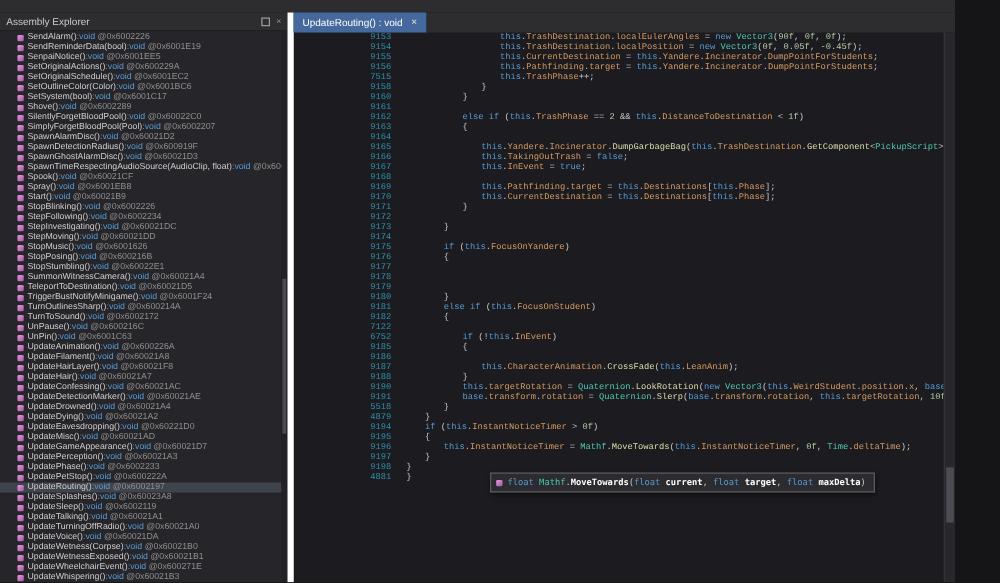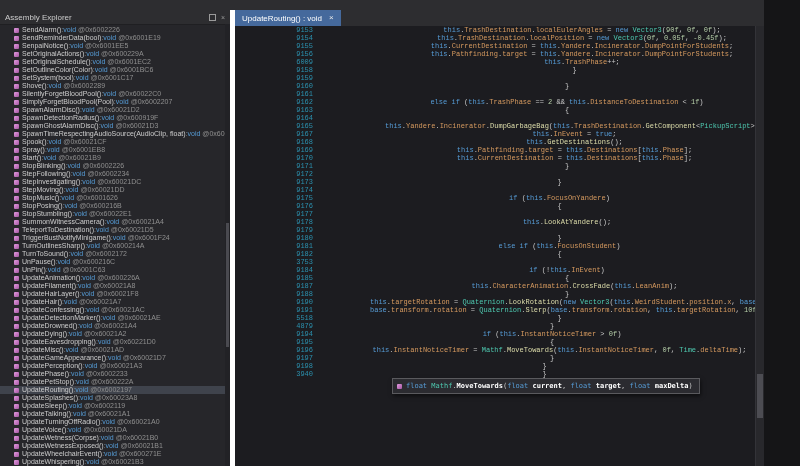--- a/index.html
+++ b/index.html
@@ -32,21 +32,21 @@
   .editor-col{flex:1;display:flex;flex-direction:column;background:var(--editor-bg,#1c1c20);
               border-left:5px solid #ffffff;position:relative;min-width:0;}
   .tab-row{height:16px;flex:none;background:var(--chrome-bg,#2d2d30);display:flex;align-items:stretch;}
   .tab{background:var(--tab-bg,#45699c);color:#ffffff;font-size:8px;display:flex;align-items:center;
        padding:0 7px;gap:7px;white-space:nowrap;}
   .tab-close{color:#e8e8e8;font-size:8px;line-height:8px;cursor:default;}
   .editor{flex:1;position:relative;overflow:hidden;}
   .code-line{display:flex;height:8px;line-height:8px;font-family:Liberation Mono, monospace;
              font-size:7px;white-space:pre;}
   .gutter{width:78px;flex:none;text-align:right;padding-right:12px;color:var(--line-number,#2b91af);}
-  .code-text{flex:1;overflow:hidden;text-align:center;}
+  .code-text{flex:1;overflow:hidden;}
   .tk-k{color:var(--keyword,#569cd6);}
   .tk-t{color:var(--type,#4ec9b0);}
   .tk-m{color:var(--method,#dcdcaa);}
   .tk-f{color:var(--field,#d69a5f);}
   .tk-n{color:var(--number,#b5cea8);}
   .tk-d{color:var(--text,#c8c8c8);}
   .tk-b{color:#ffffff;font-weight:bold;}
 
   .tooltip{position:absolute;left:157px;top:352px;height:12px;display:flex;align-items:center;gap:3px;
            background:#2b2b30;border:1px solid #5a5a5e;padding:1px 6px 1px 4px;
@@ -469,60 +469,61 @@
           <span>UpdateRouting() : void</span>
           <span class="tab-close">×</span>
         </div>
       </div>
       <div class="editor">
         <div id="code">
             <div class="code-line"><span class="gutter">9153</span><span class="code-text" style="padding-left: 75px;"><span class="tk-k">this</span><span class="tk-d">.</span><span class="tk-f">TrashDestination</span><span class="tk-d">.</span><span class="tk-f">localEulerAngles</span><span class="tk-d"> = </span><span class="tk-k">new</span><span class="tk-d"> </span><span class="tk-t">Vector3</span><span class="tk-d">(</span><span class="tk-n">90f</span><span class="tk-d">, </span><span class="tk-n">0f</span><span class="tk-d">, </span><span class="tk-n">0f</span><span class="tk-d">);</span></span></div>
             <div class="code-line"><span class="gutter">9154</span><span class="code-text" style="padding-left: 75px;"><span class="tk-k">this</span><span class="tk-d">.</span><span class="tk-f">TrashDestination</span><span class="tk-d">.</span><span class="tk-f">localPosition</span><span class="tk-d"> = </span><span class="tk-k">new</span><span class="tk-d"> </span><span class="tk-t">Vector3</span><span class="tk-d">(</span><span class="tk-n">0f</span><span class="tk-d">, </span><span class="tk-n">0.05f</span><span class="tk-d">, </span><span class="tk-n">-0.45f</span><span class="tk-d">);</span></span></div>
             <div class="code-line"><span class="gutter">9155</span><span class="code-text" style="padding-left: 75px;"><span class="tk-k">this</span><span class="tk-d">.</span><span class="tk-f">CurrentDestination</span><span class="tk-d"> = </span><span class="tk-k">this</span><span class="tk-d">.</span><span class="tk-f">Yandere</span><span class="tk-d">.</span><span class="tk-f">Incinerator</span><span class="tk-d">.</span><span class="tk-f">DumpPointForStudents</span><span class="tk-d">;</span></span></div>
             <div class="code-line"><span class="gutter">9156</span><span class="code-text" style="padding-left: 75px;"><span class="tk-k">this</span><span class="tk-d">.</span><span class="tk-f">Pathfinding</span><span class="tk-d">.</span><span class="tk-f">target</span><span class="tk-d"> = </span><span class="tk-k">this</span><span class="tk-d">.</span><span class="tk-f">Yandere</span><span class="tk-d">.</span><span class="tk-f">Incinerator</span><span class="tk-d">.</span><span class="tk-f">DumpPointForStudents</span><span class="tk-d">;</span></span></div>
-            <div class="code-line"><span class="gutter">6009</span><span class="code-text" style="padding-left: 75px;"><span class="tk-k">this</span><span class="tk-d">.</span><span class="tk-f">TrashPhase</span><span class="tk-d">++;</span></span></div>
+            <div class="code-line"><span class="gutter">7515</span><span class="code-text" style="padding-left: 75px;"><span class="tk-k">this</span><span class="tk-d">.</span><span class="tk-f">TrashPhase</span><span class="tk-d">++;</span></span></div>
             <div class="code-line"><span class="gutter">9158</span><span class="code-text" style="padding-left: 60px;"><span class="tk-d">}</span></span></div>
-            <div class="code-line"><span class="gutter">9159</span><span class="code-text" style="padding-left: 0px;"></span></div>
             <div class="code-line"><span class="gutter">9160</span><span class="code-text" style="padding-left: 45px;"><span class="tk-d">}</span></span></div>
             <div class="code-line"><span class="gutter">9161</span><span class="code-text" style="padding-left: 0px;"></span></div>
             <div class="code-line"><span class="gutter">9162</span><span class="code-text" style="padding-left: 45px;"><span class="tk-k">else</span><span class="tk-d"> </span><span class="tk-k">if</span><span class="tk-d"> (</span><span class="tk-k">this</span><span class="tk-d">.</span><span class="tk-f">TrashPhase</span><span class="tk-d"> == </span><span class="tk-n">2</span><span class="tk-d"> &amp;&amp; </span><span class="tk-k">this</span><span class="tk-d">.</span><span class="tk-f">DistanceToDestination</span><span class="tk-d"> &lt; </span><span class="tk-n">1f</span><span class="tk-d">)</span></span></div>
             <div class="code-line"><span class="gutter">9163</span><span class="code-text" style="padding-left: 45px;"><span class="tk-d">{</span></span></div>
             <div class="code-line"><span class="gutter">9164</span><span class="code-text" style="padding-left: 0px;"></span></div>
             <div class="code-line"><span class="gutter">9165</span><span class="code-text" style="padding-left: 60px;"><span class="tk-k">this</span><span class="tk-d">.</span><span class="tk-f">Yandere</span><span class="tk-d">.</span><span class="tk-f">Incinerator</span><span class="tk-d">.</span><span class="tk-m">DumpGarbageBag</span><span class="tk-d">(</span><span class="tk-k">this</span><span class="tk-d">.</span><span class="tk-f">TrashDestination</span><span class="tk-d">.</span><span class="tk-m">GetComponent</span><span class="tk-d">&lt;</span><span class="tk-t">PickupScript</span><span class="tk-d">&gt;());</span></span></div>
+            <div class="code-line"><span class="gutter">9166</span><span class="code-text" style="padding-left: 60px;"><span class="tk-k">this</span><span class="tk-d">.</span><span class="tk-f">TakingOutTrash</span><span class="tk-d"> = </span><span class="tk-k">false</span><span class="tk-d">;</span></span></div>
             <div class="code-line"><span class="gutter">9167</span><span class="code-text" style="padding-left: 60px;"><span class="tk-k">this</span><span class="tk-d">.</span><span class="tk-f">InEvent</span><span class="tk-d"> = </span><span class="tk-k">true</span><span class="tk-d">;</span></span></div>
-            <div class="code-line"><span class="gutter">9168</span><span class="code-text" style="padding-left: 60px;"><span class="tk-k">this</span><span class="tk-d">.</span><span class="tk-m">GetDestinations</span><span class="tk-d">();</span></span></div>
+            <div class="code-line"><span class="gutter">9168</span></div>
             <div class="code-line"><span class="gutter">9169</span><span class="code-text" style="padding-left: 60px;"><span class="tk-k">this</span><span class="tk-d">.</span><span class="tk-f">Pathfinding</span><span class="tk-d">.</span><span class="tk-f">target</span><span class="tk-d"> = </span><span class="tk-k">this</span><span class="tk-d">.</span><span class="tk-f">Destinations</span><span class="tk-d">[</span><span class="tk-k">this</span><span class="tk-d">.</span><span class="tk-f">Phase</span><span class="tk-d">];</span></span></div>
             <div class="code-line"><span class="gutter">9170</span><span class="code-text" style="padding-left: 60px;"><span class="tk-k">this</span><span class="tk-d">.</span><span class="tk-f">CurrentDestination</span><span class="tk-d"> = </span><span class="tk-k">this</span><span class="tk-d">.</span><span class="tk-f">Destinations</span><span class="tk-d">[</span><span class="tk-k">this</span><span class="tk-d">.</span><span class="tk-f">Phase</span><span class="tk-d">];</span></span></div>
             <div class="code-line"><span class="gutter">9171</span><span class="code-text" style="padding-left: 45px;"><span class="tk-d">}</span></span></div>
             <div class="code-line"><span class="gutter">9172</span><span class="code-text" style="padding-left: 0px;"></span></div>
             <div class="code-line"><span class="gutter">9173</span><span class="code-text" style="padding-left: 30px;"><span class="tk-d">}</span></span></div>
             <div class="code-line"><span class="gutter">9174</span><span class="code-text" style="padding-left: 0px;"></span></div>
             <div class="code-line"><span class="gutter">9175</span><span class="code-text" style="padding-left: 30px;"><span class="tk-k">if</span><span class="tk-d"> (</span><span class="tk-k">this</span><span class="tk-d">.</span><span class="tk-f">FocusOnYandere</span><span class="tk-d">)</span></span></div>
             <div class="code-line"><span class="gutter">9176</span><span class="code-text" style="padding-left: 30px;"><span class="tk-d">{</span></span></div>
             <div class="code-line"><span class="gutter">9177</span><span class="code-text" style="padding-left: 0px;"></span></div>
-            <div class="code-line"><span class="gutter">9178</span><span class="code-text" style="padding-left: 45px;"><span class="tk-k">this</span><span class="tk-d">.</span><span class="tk-m">LookAtYandere</span><span class="tk-d">();</span></span></div>
+            <div class="code-line"><span class="gutter">9178</span></div>
             <div class="code-line"><span class="gutter">9179</span><span class="code-text" style="padding-left: 0px;"></span></div>
             <div class="code-line"><span class="gutter">9180</span><span class="code-text" style="padding-left: 30px;"><span class="tk-d">}</span></span></div>
             <div class="code-line"><span class="gutter">9181</span><span class="code-text" style="padding-left: 30px;"><span class="tk-k">else</span><span class="tk-d"> </span><span class="tk-k">if</span><span class="tk-d"> (</span><span class="tk-k">this</span><span class="tk-d">.</span><span class="tk-f">FocusOnStudent</span><span class="tk-d">)</span></span></div>
             <div class="code-line"><span class="gutter">9182</span><span class="code-text" style="padding-left: 30px;"><span class="tk-d">{</span></span></div>
-            <div class="code-line"><span class="gutter">3753</span><span class="code-text" style="padding-left: 0px;"></span></div>
-            <div class="code-line"><span class="gutter">9184</span><span class="code-text" style="padding-left: 45px;"><span class="tk-k">if</span><span class="tk-d"> (!</span><span class="tk-k">this</span><span class="tk-d">.</span><span class="tk-f">InEvent</span><span class="tk-d">)</span></span></div>
+            <div class="code-line"><span class="gutter">7122</span><span class="code-text" style="padding-left: 0px;"></span></div>
+            <div class="code-line"><span class="gutter">6752</span><span class="code-text" style="padding-left: 45px;"><span class="tk-k">if</span><span class="tk-d"> (!</span><span class="tk-k">this</span><span class="tk-d">.</span><span class="tk-f">InEvent</span><span class="tk-d">)</span></span></div>
             <div class="code-line"><span class="gutter">9185</span><span class="code-text" style="padding-left: 45px;"><span class="tk-d">{</span></span></div>
+            <div class="code-line"><span class="gutter">9186</span><span class="code-text" style="padding-left: 0px;"></span></div>
             <div class="code-line"><span class="gutter">9187</span><span class="code-text" style="padding-left: 60px;"><span class="tk-k">this</span><span class="tk-d">.</span><span class="tk-f">CharacterAnimation</span><span class="tk-d">.</span><span class="tk-m">CrossFade</span><span class="tk-d">(</span><span class="tk-k">this</span><span class="tk-d">.</span><span class="tk-f">LeanAnim</span><span class="tk-d">);</span></span></div>
             <div class="code-line"><span class="gutter">9188</span><span class="code-text" style="padding-left: 45px;"><span class="tk-d">}</span></span></div>
             <div class="code-line"><span class="gutter">9190</span><span class="code-text" style="padding-left: 45px;"><span class="tk-k">this</span><span class="tk-d">.</span><span class="tk-f">targetRotation</span><span class="tk-d"> = </span><span class="tk-t">Quaternion</span><span class="tk-d">.</span><span class="tk-m">LookRotation</span><span class="tk-d">(</span><span class="tk-k">new</span><span class="tk-d"> </span><span class="tk-t">Vector3</span><span class="tk-d">(</span><span class="tk-k">this</span><span class="tk-d">.</span><span class="tk-f">WeirdStudent</span><span class="tk-d">.</span><span class="tk-f">position</span><span class="tk-d">.</span><span class="tk-f">x</span><span class="tk-d">, </span><span class="tk-k">base</span><span class="tk-d">.</span><span class="tk-f">transform</span><span class="tk-d">.</span></span></div>
             <div class="code-line"><span class="gutter">9191</span><span class="code-text" style="padding-left: 45px;"><span class="tk-k">base</span><span class="tk-d">.</span><span class="tk-f">transform</span><span class="tk-d">.</span><span class="tk-f">rotation</span><span class="tk-d"> = </span><span class="tk-t">Quaternion</span><span class="tk-d">.</span><span class="tk-m">Slerp</span><span class="tk-d">(</span><span class="tk-k">base</span><span class="tk-d">.</span><span class="tk-f">transform</span><span class="tk-d">.</span><span class="tk-f">rotation</span><span class="tk-d">, </span><span class="tk-k">this</span><span class="tk-d">.</span><span class="tk-f">targetRotation</span><span class="tk-d">, </span><span class="tk-n">10f</span><span class="tk-d"> * </span><span class="tk-t">Time</span><span class="tk-d">.</span><span class="tk-f">deltaTime</span></span></div>
             <div class="code-line"><span class="gutter">5518</span><span class="code-text" style="padding-left: 30px;"><span class="tk-d">}</span></span></div>
             <div class="code-line"><span class="gutter">4879</span><span class="code-text" style="padding-left: 15px;"><span class="tk-d">}</span></span></div>
             <div class="code-line"><span class="gutter">9194</span><span class="code-text" style="padding-left: 15px;"><span class="tk-k">if</span><span class="tk-d"> (</span><span class="tk-k">this</span><span class="tk-d">.</span><span class="tk-f">InstantNoticeTimer</span><span class="tk-d"> &gt; </span><span class="tk-n">0f</span><span class="tk-d">)</span></span></div>
             <div class="code-line"><span class="gutter">9195</span><span class="code-text" style="padding-left: 15px;"><span class="tk-d">{</span></span></div>
             <div class="code-line"><span class="gutter">9196</span><span class="code-text" style="padding-left: 30px;"><span class="tk-k">this</span><span class="tk-d">.</span><span class="tk-f">InstantNoticeTimer</span><span class="tk-d"> = </span><span class="tk-t">Mathf</span><span class="tk-d">.</span><span class="tk-m">MoveTowards</span><span class="tk-d">(</span><span class="tk-k">this</span><span class="tk-d">.</span><span class="tk-f">InstantNoticeTimer</span><span class="tk-d">, </span><span class="tk-n">0f</span><span class="tk-d">, </span><span class="tk-t">Time</span><span class="tk-d">.</span><span class="tk-f">deltaTime</span><span class="tk-d">);</span></span></div>
             <div class="code-line"><span class="gutter">9197</span><span class="code-text" style="padding-left: 15px;"><span class="tk-d">}</span></span></div>
             <div class="code-line"><span class="gutter">9198</span><span class="code-text" style="padding-left: 0px;"><span class="tk-d">}</span></span></div>
-            <div class="code-line"><span class="gutter">3940</span><span class="code-text" style="padding-left: 0px;"><span class="tk-d">}</span></span></div>
+            <div class="code-line"><span class="gutter">4881</span><span class="code-text" style="padding-left: 0px;"><span class="tk-d">}</span></span></div>
           </div>
         <div class="tooltip">
           <span class="m-icon"></span>
           <span id="tooltip-text"><span class="tk-k">float</span><span class="tk-d"> </span><span class="tk-t">Mathf</span><span class="tk-d">.</span><span class="tk-b">MoveTowards</span><span class="tk-d">(</span><span class="tk-k">float</span><span class="tk-d"> </span><span class="tk-b">current</span><span class="tk-d">, </span><span class="tk-k">float</span><span class="tk-d"> </span><span class="tk-b">target</span><span class="tk-d">, </span><span class="tk-k">float</span><span class="tk-d"> </span><span class="tk-b">maxDelta</span><span class="tk-d">)</span></span>
         </div>
         <div class="v-scroll">
           <div class="thumb"></div>
         </div>
       </div>
     </div>

